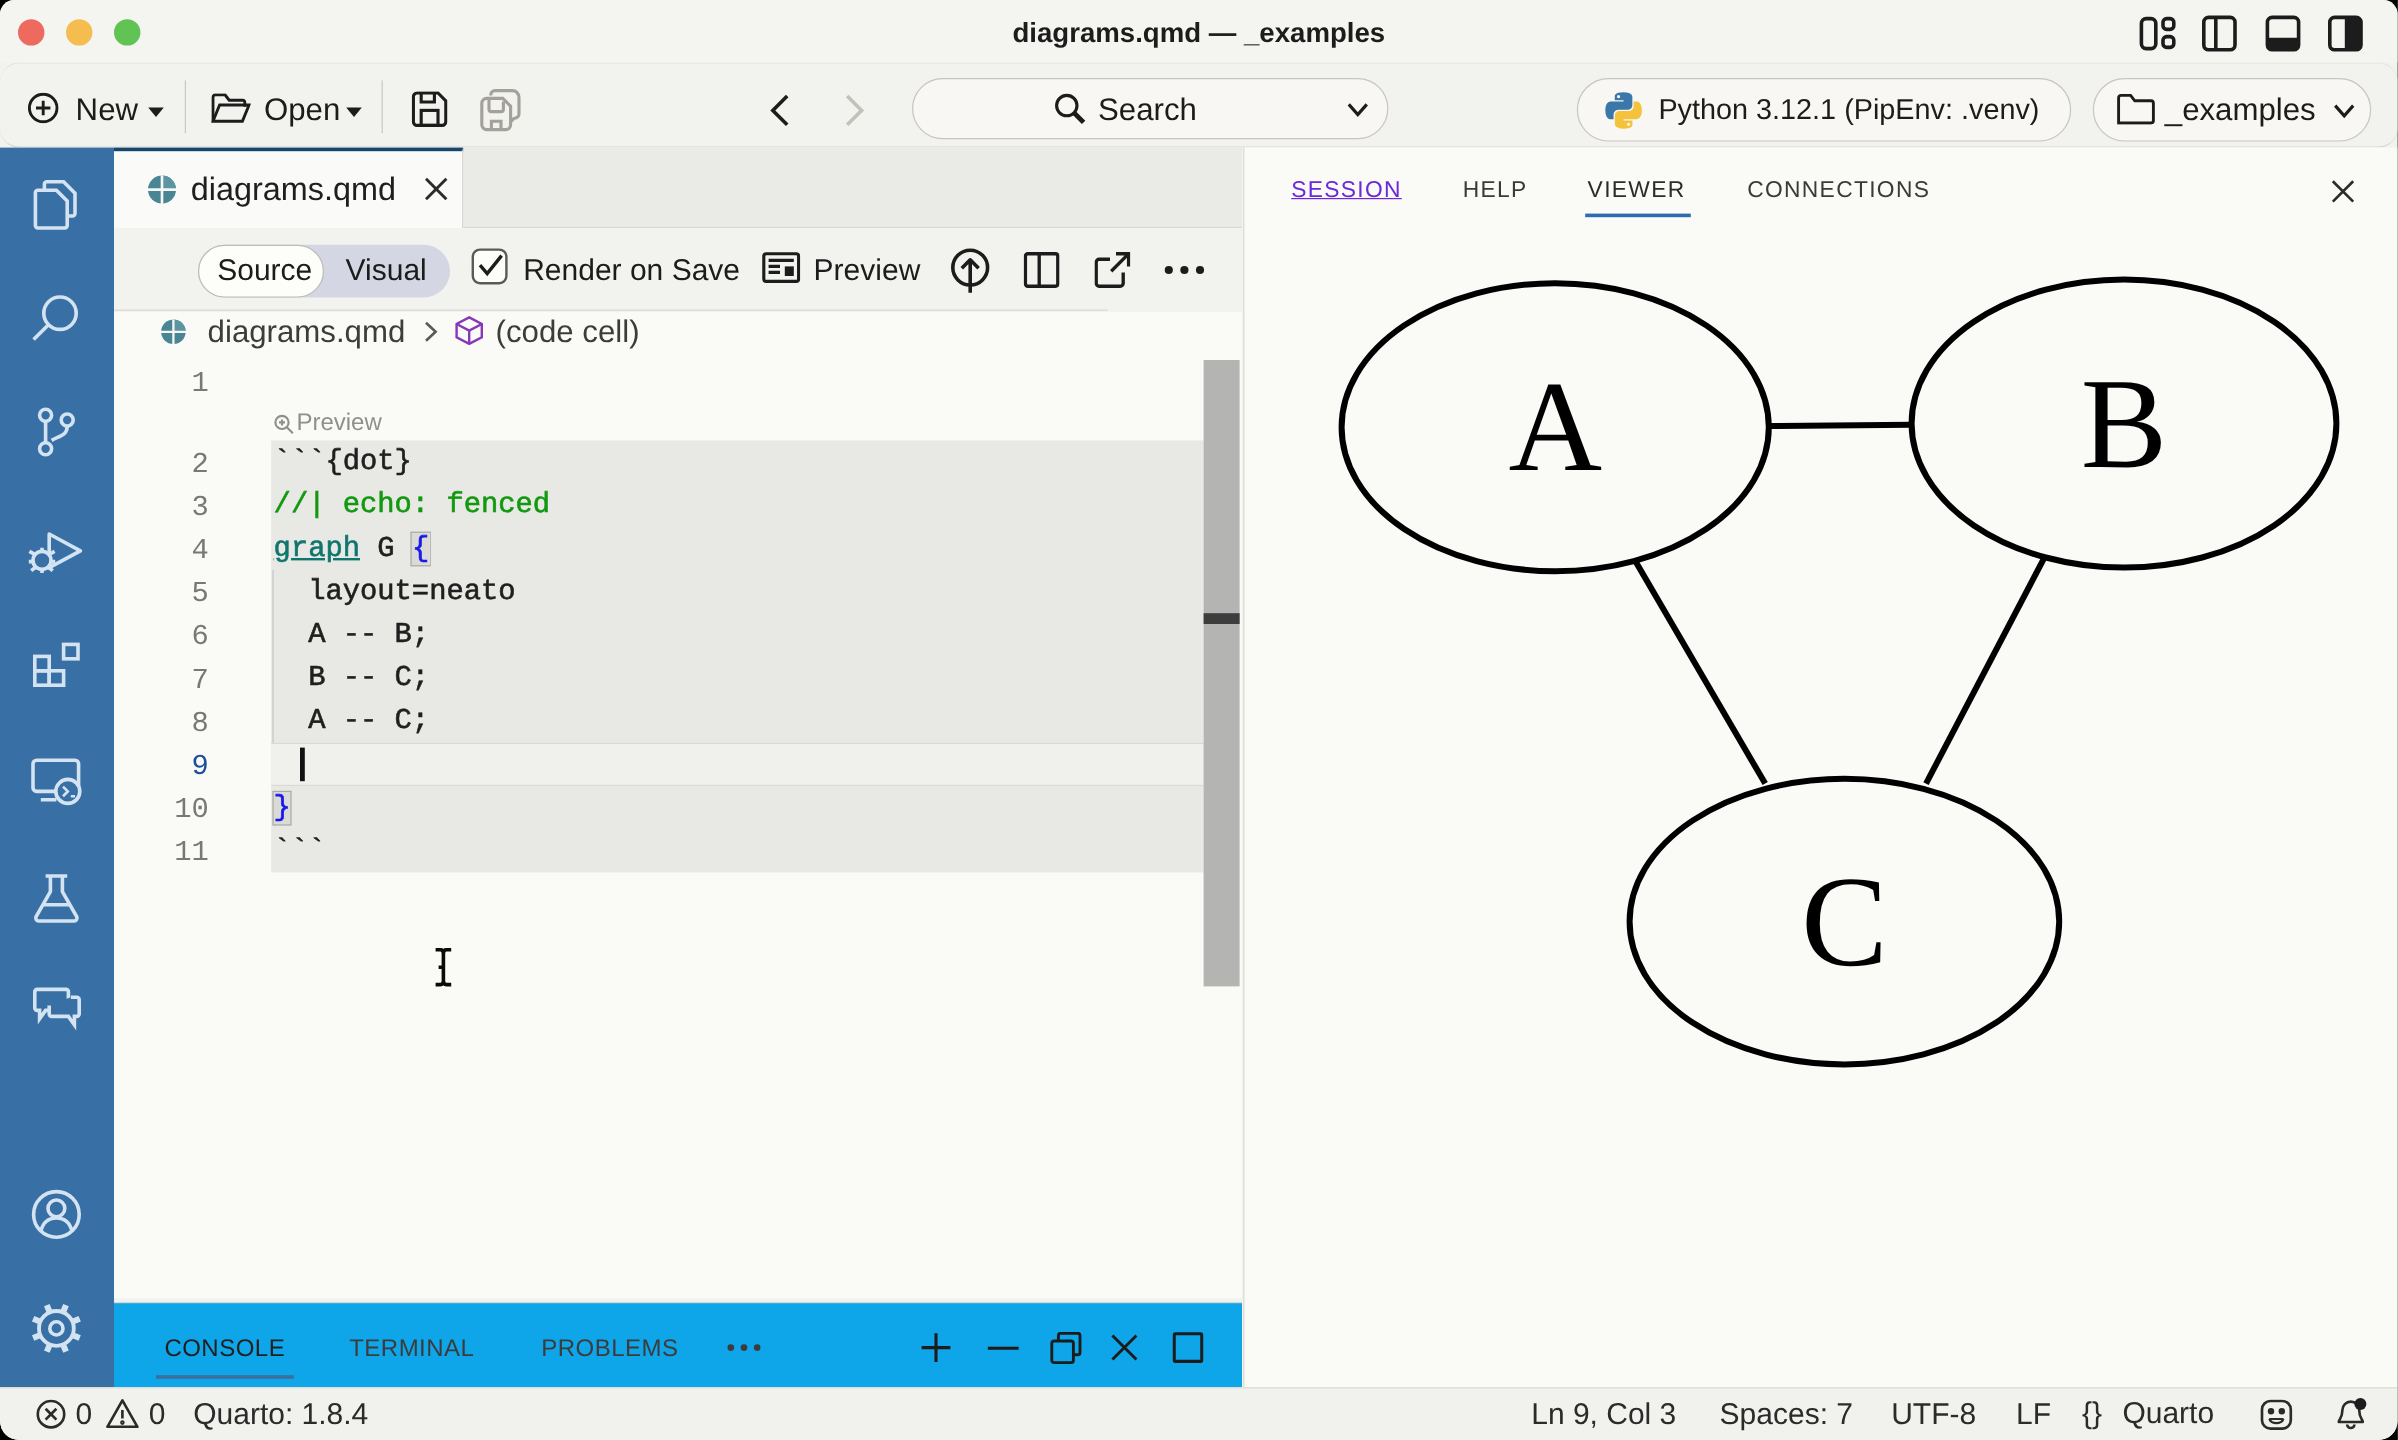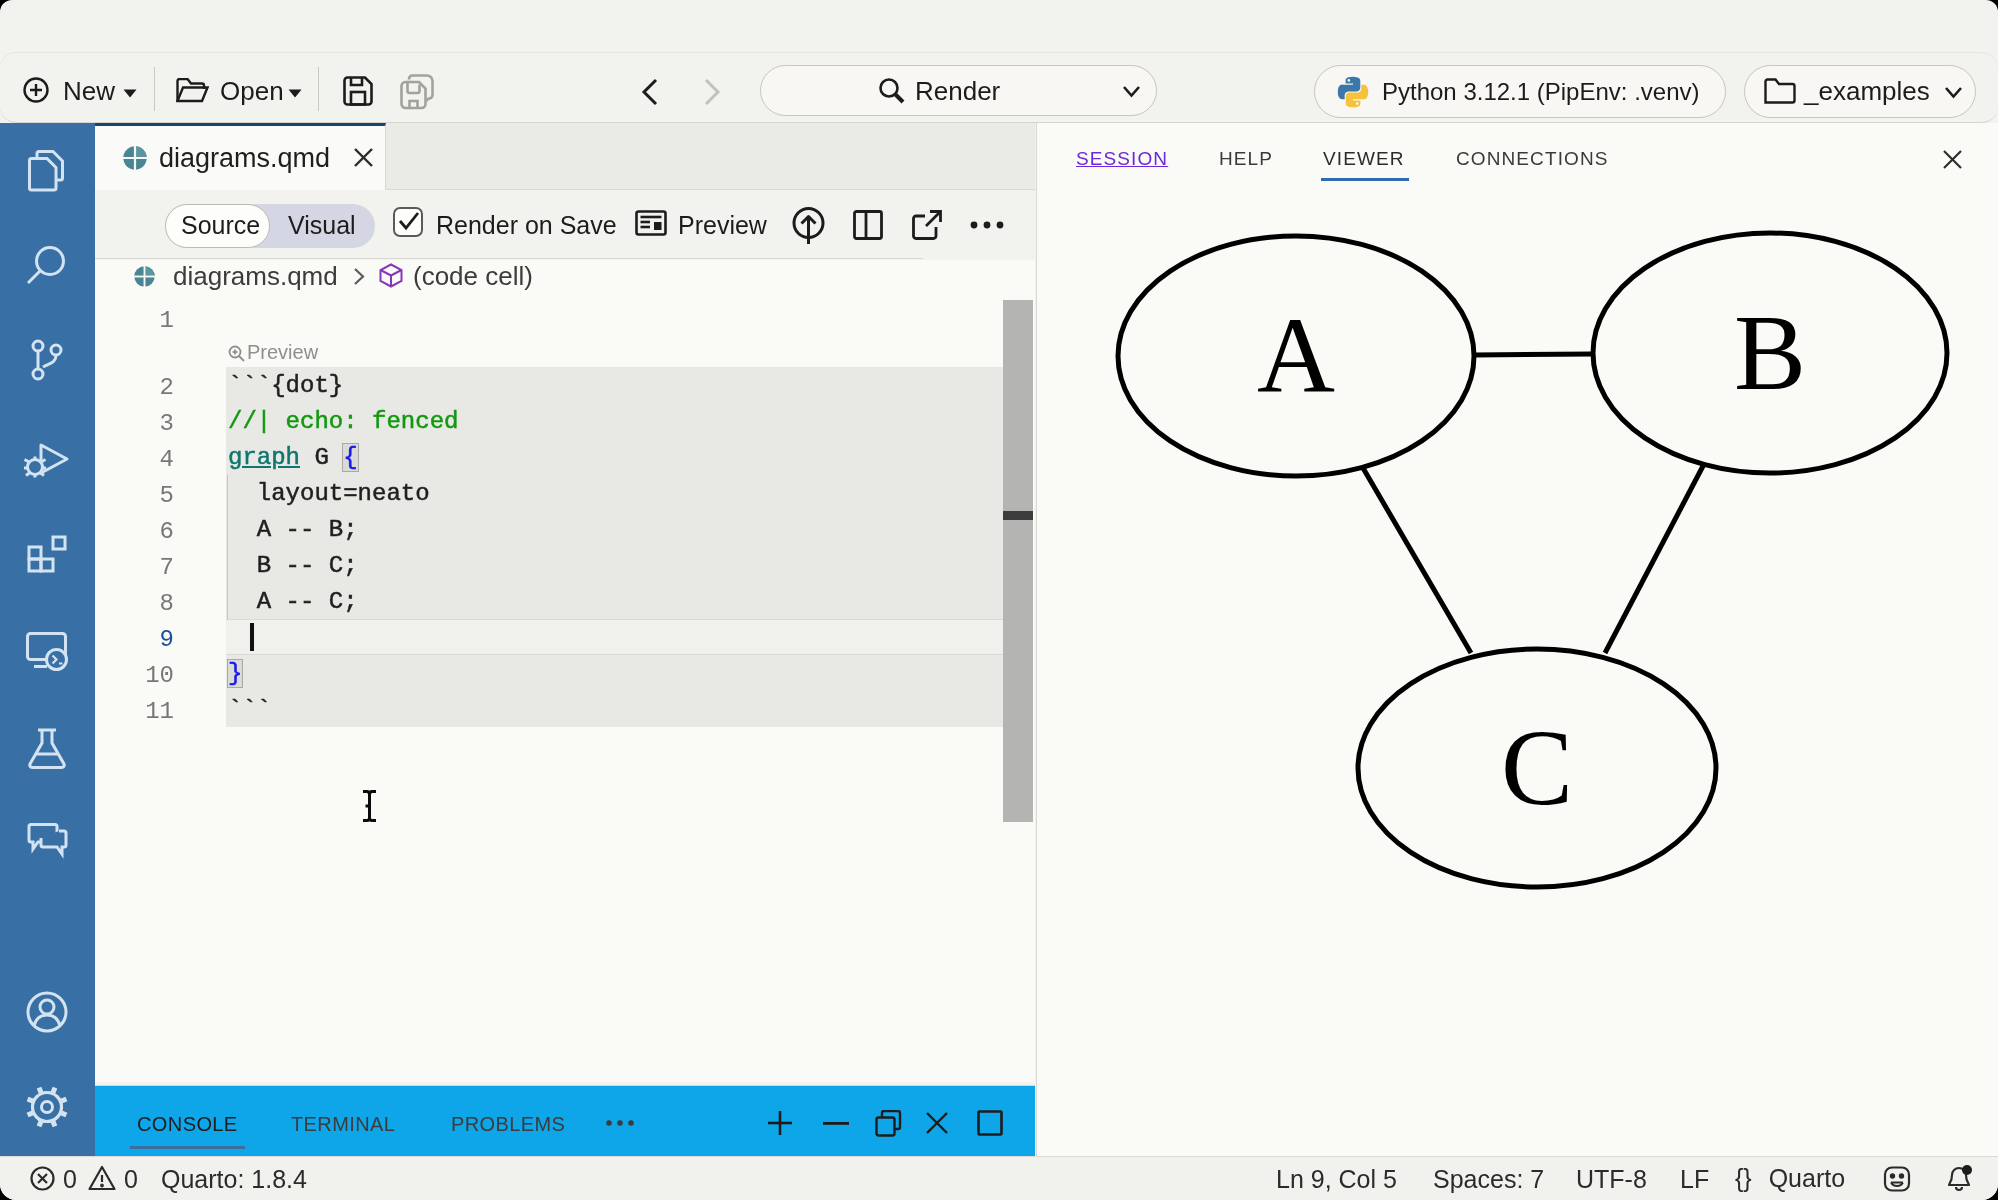--- a/index.html
+++ b/index.html
@@ -8,20 +8,39 @@
 #win { position:absolute; left:0; top:0; width:1998px; height:1200px; background:#f2f2ee; border-radius:12px 12px 16px 16px; overflow:hidden; }
 .abs { position:absolute; }
 svg { display:block; }
 .lnum { position:absolute; left:10px; width:69px; text-align:right; font-family:"Liberation Mono",monospace; font-size:24px; color:#787878; height:36px; line-height:34px; }
 .cl { position:absolute; left:133px; font-family:"Liberation Mono",monospace; font-size:24px; -webkit-text-stroke:0.5px; color:#1f1f1f; height:36px; line-height:35px; white-space:pre; }
 .bbox { background:#dadad6; box-shadow:0 0 0 1px #a9a9a5; }
 </style>
 </head>
 <body>
 <div id="win">
+  <div id="titlebar" class="abs" style="left:0;top:0;width:1998px;height:52px;background:#f4f4f0;">
+    <div class="abs" style="left:15px;top:16px;width:22px;height:22px;border-radius:11px;background:#ee6a5f;"></div>
+    <div class="abs" style="left:55px;top:16px;width:22px;height:22px;border-radius:11px;background:#f5bd4f;"></div>
+    <div class="abs" style="left:95px;top:16px;width:22px;height:22px;border-radius:11px;background:#61c354;"></div>
+    <div class="abs" style="left:799px;top:14px;width:400px;text-align:center;font-size:23px;font-weight:600;color:#1c1c1c;">diagrams.qmd — _examples</div>
+    <svg class="abs" style="left:1781px;top:12px;" width="190" height="32" viewBox="0 0 190 32">
+      <g fill="none" stroke="#1c1c1c" stroke-width="3">
+        <rect x="3.5" y="3.5" width="12" height="25" rx="4"></rect>
+        <rect x="21.5" y="3.5" width="9" height="9" rx="3"></rect>
+        <rect x="21.5" y="18.5" width="9" height="9" rx="3"></rect>
+        <rect x="55.5" y="2.5" width="26" height="27" rx="4"></rect>
+        <line x1="65.5" y1="2.5" x2="65.5" y2="29.5"></line>
+        <rect x="108.5" y="2.5" width="26" height="27" rx="4"></rect>
+        <rect x="160.5" y="2.5" width="26" height="27" rx="4"></rect>
+      </g>
+      <path d="M108.5 19.5 h26 v7 a4 4 0 0 1 -4 4 h-18 a4 4 0 0 1 -4 -4 z" fill="#1c1c1c"></path>
+      <path d="M173 2.5 h9.5 a4 4 0 0 1 4 4 v19 a4 4 0 0 1 -4 4 H173 z" fill="#1c1c1c"></path>
+    </svg>
+  </div>
   <div id="toolbar" class="abs" style="left:0;top:52px;width:1998px;height:71px;background:#f2f2ee;border-top:1px solid #e4e3dd;border-bottom:1px solid #d6d5d1;font-size:26px;color:#1c1c1c;border-radius:16px;">
     <svg class="abs" style="left:23px;top:24px;" width="26" height="26" viewBox="0 0 26 26" fill="none" stroke="#1c1c1c" stroke-width="2.4">
         <circle cx="13" cy="13" r="11.5"></circle>
         <line x1="13" y1="7" x2="13" y2="19"></line>
         <line x1="7" y1="13" x2="19" y2="13"></line>
       </svg>
     <div class="abs" style="left:63px;top:23px;">New</div>
     <svg class="abs" style="left:123px;top:36px;" width="14" height="9" viewBox="0 0 14 9">
         <path d="M0.5 0.5 l6.5 8 6.5-8 z" fill="#1c1c1c"></path>
       </svg>
@@ -50,21 +69,21 @@
         <path d="M15 2 L3 14 l12 12"></path>
       </svg>
     <svg class="abs" style="left:703px;top:25px;" width="18" height="28" viewBox="0 0 18 28" fill="none" stroke="#c2c1bb" stroke-width="3">
         <path d="M3 2 l12 12 L3 26"></path>
       </svg>
     <div class="abs" style="left:760px;top:12px;width:397px;height:51px;background:#f8f7f3;border:1px solid #c6c5bf;border-radius:26px;"></div>
     <svg class="abs" style="left:878px;top:24px;" width="27" height="27" viewBox="0 0 27 27" fill="none" stroke="#1c1c1c" stroke-width="2.6">
         <circle cx="11" cy="11" r="8.5"></circle>
         <line x1="17.5" y1="17.5" x2="25" y2="25" stroke-width="4"></line>
       </svg>
-    <div class="abs" style="left:915px;top:23px;">Render</div>
+    <div class="abs" style="left:915px;top:23px;">Search</div>
     <svg class="abs" style="left:1122px;top:32px;" width="19" height="13" viewBox="0 0 19 13" fill="none" stroke="#1c1c1c" stroke-width="2.6">
         <path d="M2 2 l7.5 8.5 L17 2"></path>
       </svg>
     <div class="abs" style="left:1314px;top:12px;width:412px;height:53px;background:#f8f7f3;border:1px solid #c6c5bf;border-radius:27px;"></div>
     <svg class="abs" style="left:1336px;top:22px;" width="34" height="34" viewBox="0 0 48 48">
       <path fill="#3b77a8" d="M23.8 2.5c-10.9 0-10.2 4.7-10.2 4.7v4.9h10.4v1.5H9.5s-7-.8-7 10.2 6.1 10.6 6.1 10.6h3.6v-5.1s-.2-6.1 6-6.1h10.3s5.8.1 5.8-5.6V8.2s.9-5.7-10.5-5.7zm-5.7 3.3a1.9 1.9 0 1 1 0 3.8 1.9 1.9 0 0 1 0-3.8z"></path>
       <path fill="#f5c23c" d="M24.2 45.5c10.9 0 10.2-4.7 10.2-4.7v-4.9H24v-1.5h14.5s7 .8 7-10.2-6.1-10.6-6.1-10.6h-3.6v5.1s.2 6.1-6 6.1H19.5s-5.8-.1-5.8 5.6v9.4s-.9 5.7 10.5 5.7zm5.7-3.3a1.9 1.9 0 1 1 0-3.8 1.9 1.9 0 0 1 0 3.8z"></path>
     </svg>
     <div class="abs" style="left:1382px;top:25px;font-size:24px;">Python 3.12.1 (PipEnv: .venv)</div>
     <div class="abs" style="left:1744px;top:12px;width:232px;height:53px;background:#f8f7f3;border:1px solid #c6c5bf;border-radius:27px;"></div>
@@ -305,21 +324,21 @@
         <line x1="17" y1="8" x2="8" y2="17"></line>
       </svg>
     <div class="abs" style="left:63px;top:8px;">0</div>
     <svg class="abs" style="left:88px;top:8px;" width="28" height="26" viewBox="0 0 28 26" fill="none" stroke="#2b2b2b" stroke-width="2.2">
         <path d="M14 2 L26.5 24 H1.5 z" stroke-linejoin="round"></path>
         <line x1="14" y1="10" x2="14" y2="17"></line>
         <circle cx="14" cy="20.5" r="0.8"></circle>
       </svg>
     <div class="abs" style="left:124px;top:8px;">0</div>
     <div class="abs" style="left:161px;top:8px;">Quarto: 1.8.4</div>
-    <div class="abs" style="left:1276px;top:8px;">Ln 9, Col 5</div>
+    <div class="abs" style="left:1276px;top:8px;">Ln 9, Col 3</div>
     <div class="abs" style="left:1433px;top:8px;">Spaces: 7</div>
     <div class="abs" style="left:1576px;top:8px;">UTF-8</div>
     <div class="abs" style="left:1680px;top:8px;">LF</div>
     <div class="abs" style="left:1735px;top:7px;">{}   Quarto</div>
     <svg class="abs" style="left:1883px;top:9px;" width="28" height="26" viewBox="0 0 28 26" fill="none" stroke="#2b2b2b" stroke-width="2.2">
         <rect x="2" y="1.5" width="24" height="23" rx="7"></rect>
         <circle cx="9.5" cy="10" r="1.6" fill="#2b2b2b"></circle>
         <circle cx="18.5" cy="10" r="1.6" fill="#2b2b2b"></circle>
         <path d="M8 16.5 c1.2 2.5 3 3.5 6 3.5 s4.8-1 6-3.5 M8 16.5 h12" stroke-width="1.8"></path>
       </svg>

